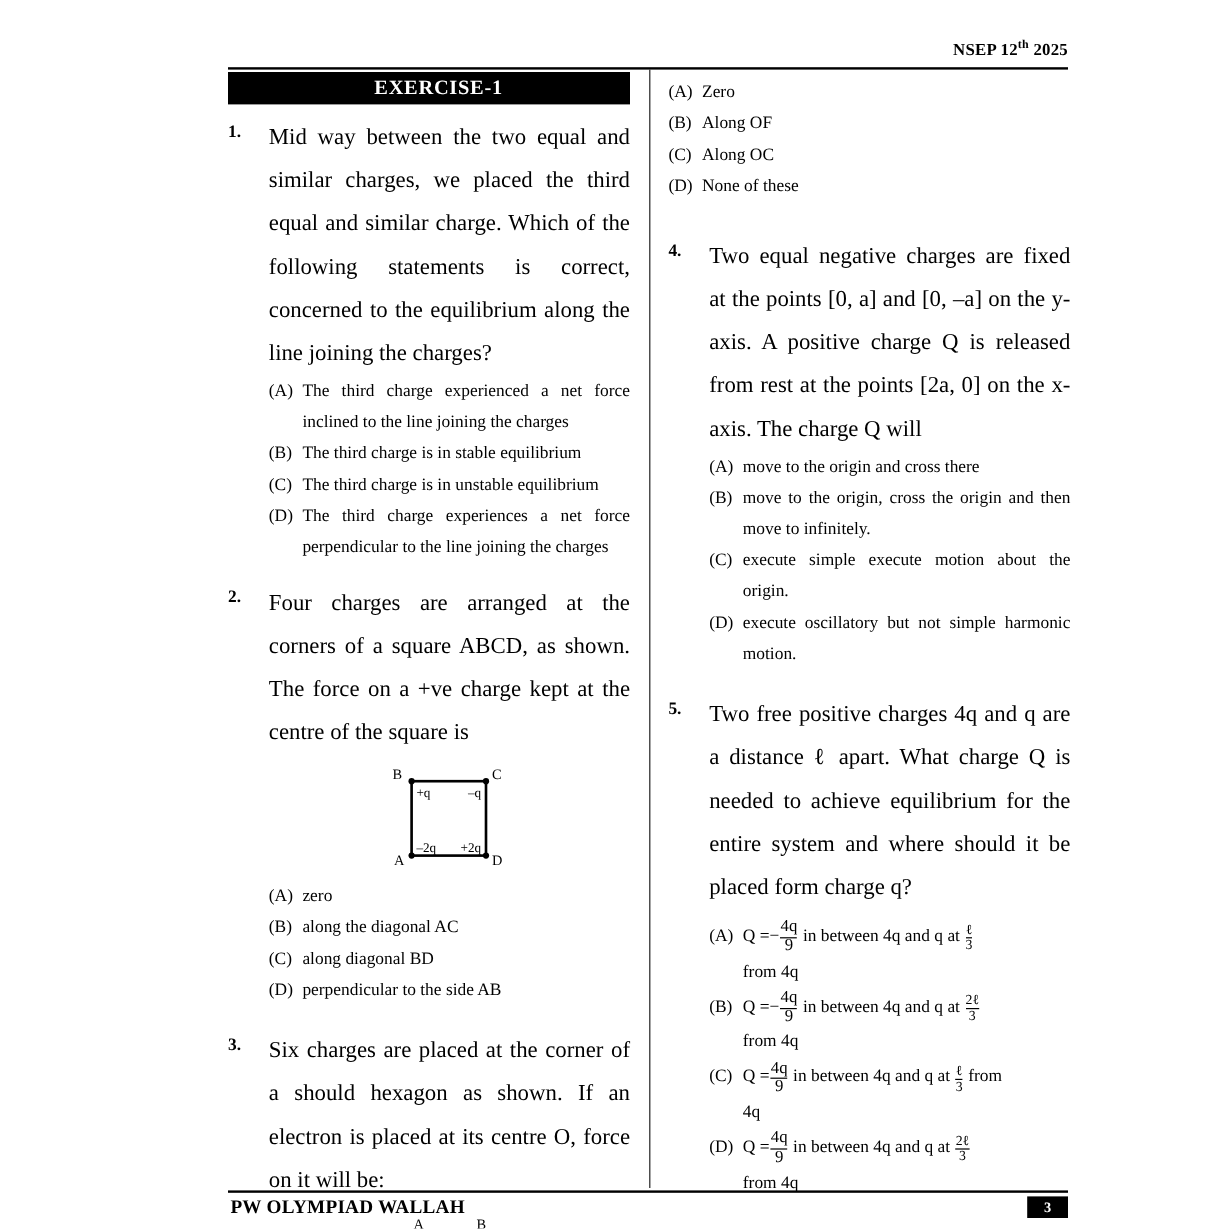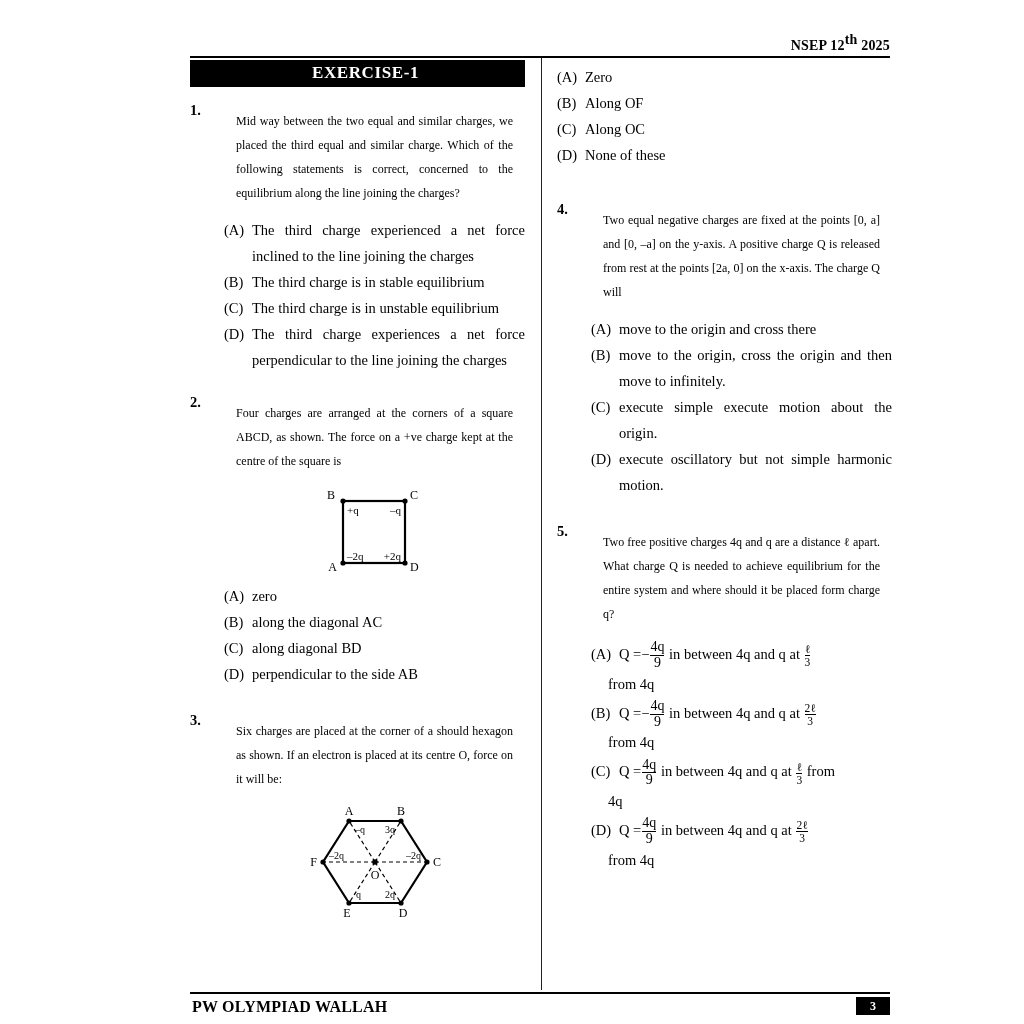--- a/index.html
+++ b/index.html
@@ -21,21 +21,21 @@
   .header {
     position: absolute;
     left: 190px;
     top: 32px;
     width: 700px;
     text-align: right;
     font-weight: bold;
     font-size: 14px;
     letter-spacing: 0.2px;
   }
-  .header sup { font-size: 14px; vertical-align: super; }
+  .header sup { font-size: 10px; vertical-align: super; }
 
   .header-rule {
     position: absolute;
     left: 190px;
     top: 56px;
     width: 700px;
     height: 0;
     border-top: 2px solid #000;
   }
 
@@ -78,46 +78,46 @@
     width: 34px;
     flex: 0 0 34px;
     font-weight: bold;
     font-size: 14.5px;
     line-height: 26px;
   }
   .q-body {
     flex: 1 1 auto;
   }
   .q-text {
-    font-size: 12px;
-    line-height: 24px;
+    font-size: 19px;
+    line-height: 36px;
     text-align: justify;
     text-justify: inter-word;
-    margin: 12px;
+    margin: 0;
   }
 
   .opts { margin-top: 0px; }
   .opt {
     display: flex;
     font-size: 14.5px;
     line-height: 26px;
     margin-top: 0px;
   }
   .opt-key {
     width: 28px;
     flex: 0 0 28px;
   }
   .opt-val {
     flex: 1 1 auto;
     text-align: justify;
     text-justify: inter-word;
   }
   .opt-val.nojust { text-align: left; }
   .opt-cont {
-    margin-left: 17px;
+    margin-left: 28px;
     font-size: 14.5px;
     line-height: 26px;
   }
 
   
   .frac {
     display: inline-block;
     vertical-align: -0.55em;
     text-align: center;
     line-height: 1.05;

